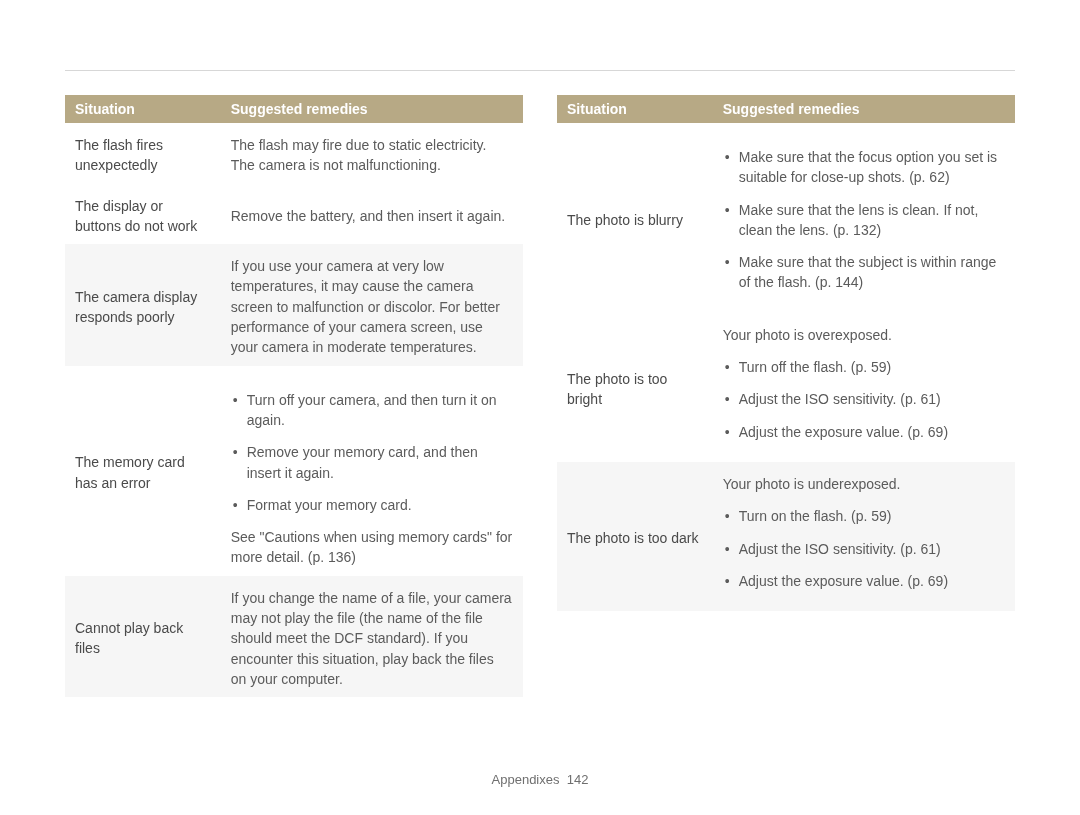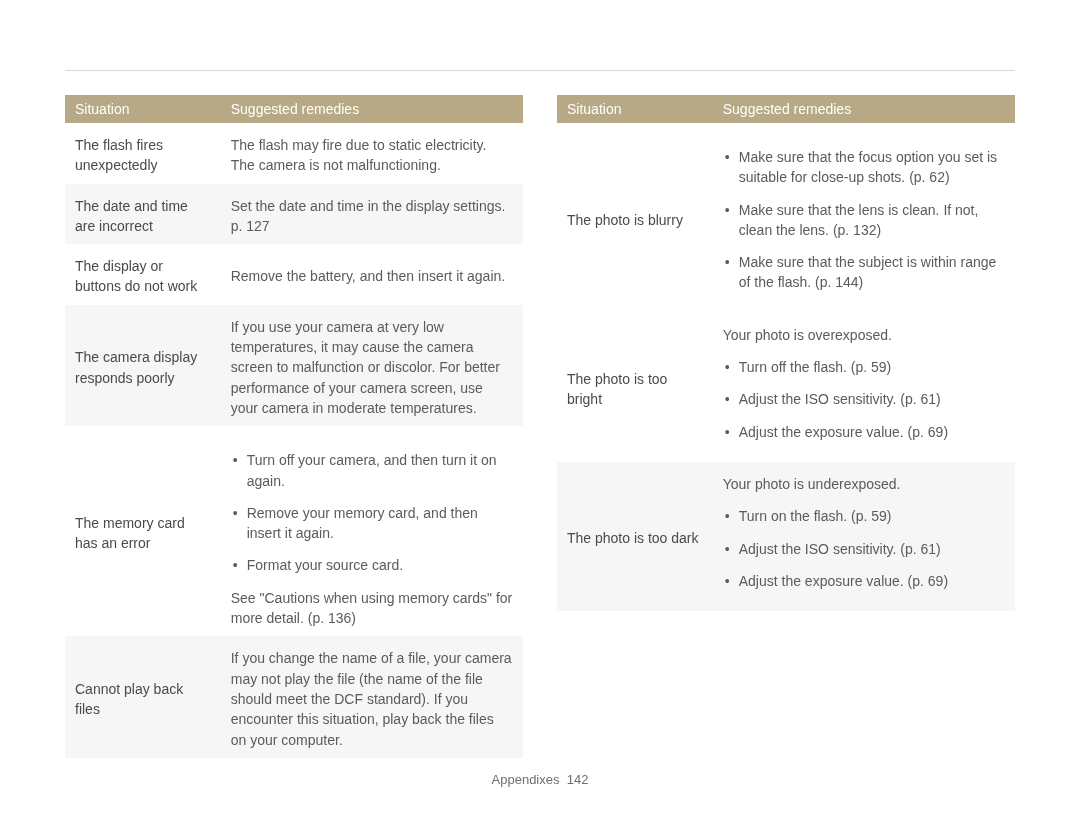--- a/index.html
+++ b/index.html
@@ -36,21 +36,21 @@
     table {
       width: 100%;
       border-collapse: collapse;
       table-layout: fixed;
     }
     col.situation { width: 34%; }
     col.remedies  { width: 66%; }
     thead th {
       background: #b7a985;
       color: #ffffff;
-      font-weight: 400;
+      font-weight: 700;
       font-size: 14px;
       text-align: left;
       padding: 6px 10px;
     }
     tbody td {
       padding: 12px 10px 8px 10px;
       vertical-align: middle;
       font-size: 14px;
       line-height: 1.45;
       color: #5b5b5b;
@@ -110,45 +110,39 @@
             <th>Suggested remedies</th>
           </tr>
         </thead>
         <tbody id="left-body">
             <tr class="odd">
               <td class="sit">The flash fires unexpectedly</td>
               <td class="remedy-block">
                 <div>The flash may fire due to static electricity. The camera is not malfunctioning.</div>
               </td>
             </tr>
-            <tr class="even">
-              <td class="sit">The date and time are incorrect</td>
-              <td class="remedy-block">
-                <div>Set the date and time in the display settings. p. 127</div>
-              </td>
-            </tr>
             <tr class="odd">
               <td class="sit">The display or buttons do not work</td>
               <td class="remedy-block">
                 <div>Remove the battery, and then insert it again.</div>
               </td>
             </tr>
             <tr class="even">
               <td class="sit">The camera display responds poorly</td>
               <td class="remedy-block">
                 <div>If you use your camera at very low temperatures, it may cause the camera screen to malfunction or discolor. For better performance of your camera screen, use your camera in moderate temperatures.</div>
               </td>
             </tr>
             <tr class="odd">
               <td class="sit">The memory card has an error</td>
               <td class="remedy-block">
                 <ul class="bullets">
                   <li>Turn off your camera, and then turn it on again.</li>
                   <li>Remove your memory card, and then insert it again.</li>
-                  <li>Format your source card.</li>
+                  <li>Format your memory card.</li>
                 </ul>
                 <div>See "Cautions when using memory cards" for more detail. (p. 136)</div>
               </td>
             </tr>
             <tr class="even">
               <td class="sit">Cannot play back files</td>
               <td class="remedy-block">
                 <div>If you change the name of a file, your camera may not play the file (the name of the file should meet the DCF standard). If you encounter this situation, play back the files on your computer.</div>
               </td>
             </tr>

